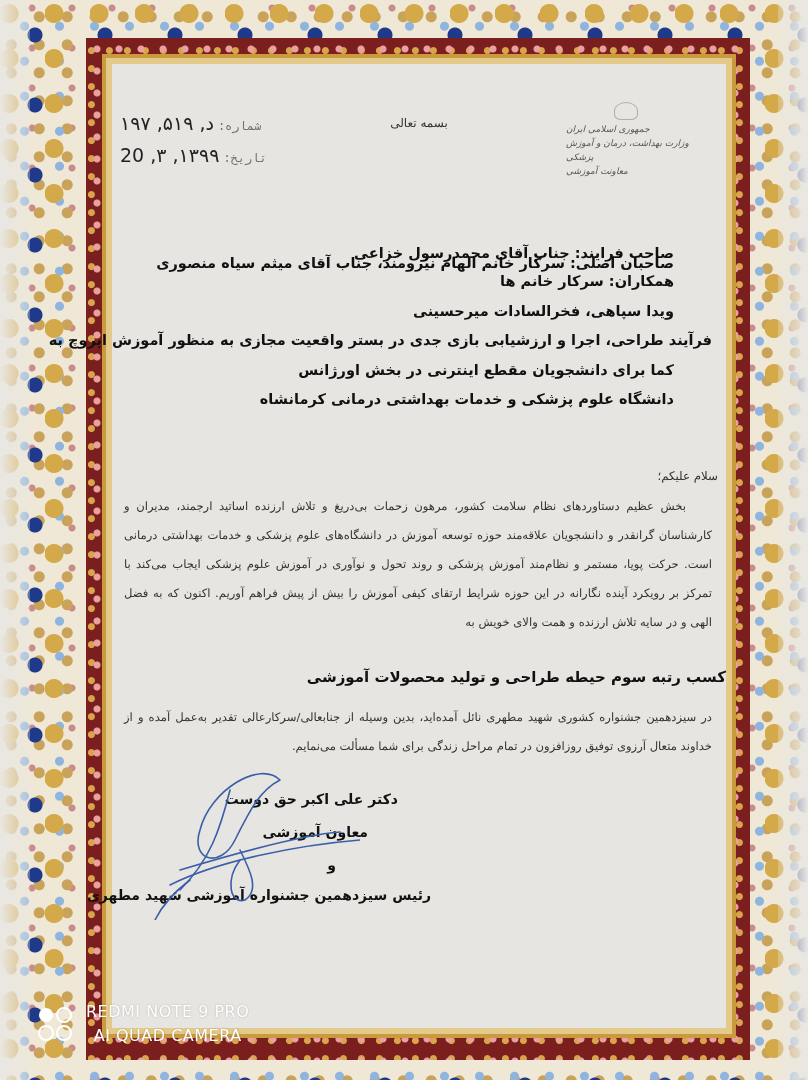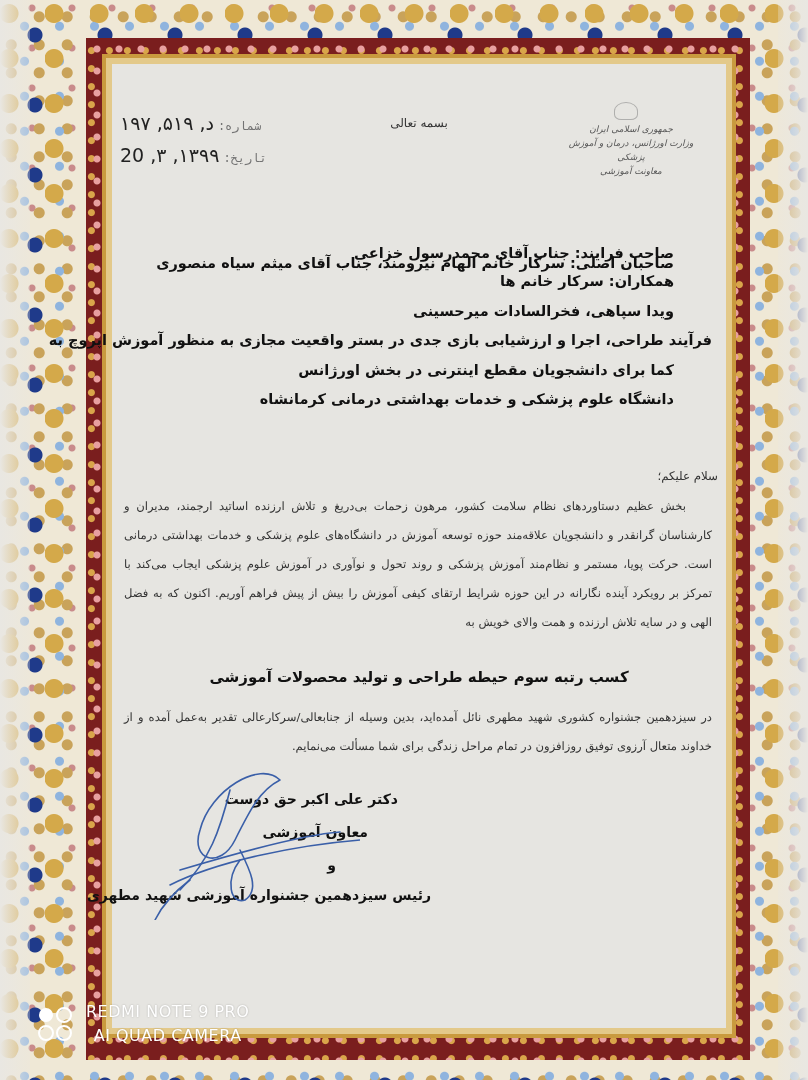--- a/index.html
+++ b/index.html
@@ -50,36 +50,36 @@
   .doc {
     position:absolute; left:112px; top:64px; width:614px; height:964px;
     direction:rtl; color:#1d1d1d;
   }
   .abs { position:absolute; white-space:nowrap; }
   
   .emblem {
     position:absolute; right:88px; top:38px; width:22px; height:16px;
     border:1.5px solid #8a8a8a; border-radius:50% 50% 30% 30%; opacity:.6;
   }
-  .ministry { position:absolute; right:30px; top:58px; width:130px; text-align:center;
+  .ministry { position:absolute; right:30px; top:58px; width:130px; text-align:left;
     font-family:"DejaVu Serif", serif; font-size:9px; color:#555; line-height:14px; font-style:italic; }
   .bismillah { left:0; right:0; top:52px; text-align:center; font-family:"DejaVu Serif", serif; font-size:12px; color:#333; }
   .meta-label { font-family:Liberation Mono, monospace; font-size:12px; color:#737373; }
   .meta-value { font-family:"DejaVu Sans", sans-serif; font-size:19px; color:#222; letter-spacing:1px; }
   .meta-row { position:absolute; left:0; direction:rtl; display:flex; align-items:baseline; gap:4px; }
   
   .bold-line { right:52px; font-weight:bold; font-size:14.5px; color:#111; }
   
   .body-text { font-family:"DejaVu Serif", serif; font-size:11.8px; color:#333; }
   .para {
     position:absolute; right:14px; width:588px; line-height:29px;
     font-family:"DejaVu Serif", serif; font-size:11.6px; color:#333; text-align:justify;
     text-align-last:right; white-space:normal;
   }
-  .title { left:0; right:0; text-align:center; font-weight:bold; font-size:15px; color:#111; }
+  .title { left:0; right:0; font-weight:bold; font-size:15px; color:#111; }
   .sig { font-weight:bold; font-size:14px; color:#111; }
   .signature-svg { position:absolute; left:60px; top:720px; }
   .watermark {
     position:absolute; left:36px; top:1000px; display:flex; align-items:center; gap:10px;
     color:#ffffff; font-family:"DejaVu Sans", sans-serif; font-size:16px; letter-spacing:0.5px;
     text-shadow:0 0 2px rgba(0,0,0,.25);
   }
   .wm-icon { width:40px; height:40px; position:relative; }
   .wm-text { line-height:24px;text-align:center; }
 </style>
@@ -92,21 +92,21 @@
 <div class="maroon-band"></div>
 <div class="gold-frame"></div>
 <div class="gold-inner-line"></div>
 <div class="paper"></div>
 
 <div class="doc">
 
   <div class="emblem"></div>
   <div class="ministry">
     <div>جمهوری اسلامی ایران</div>
-    <div>وزارت اورژانس، درمان و آموزش پزشکی</div>
+    <div>وزارت بهداشت، درمان و آموزش پزشکی</div>
     <div>معاونت آموزشی</div>
   </div>
   <div class="abs bismillah">بسمه تعالی</div>
 
   <div class="meta-row" style="top:48px; left:8px;">
     <span class="meta-label">شماره:</span>
     <span class="meta-value">د, ۵۱۹, ۱۹۷</span>
   </div>
   <div class="meta-row" style="top:80px; left:8px;">
     <span class="meta-label">تاریخ:</span>

